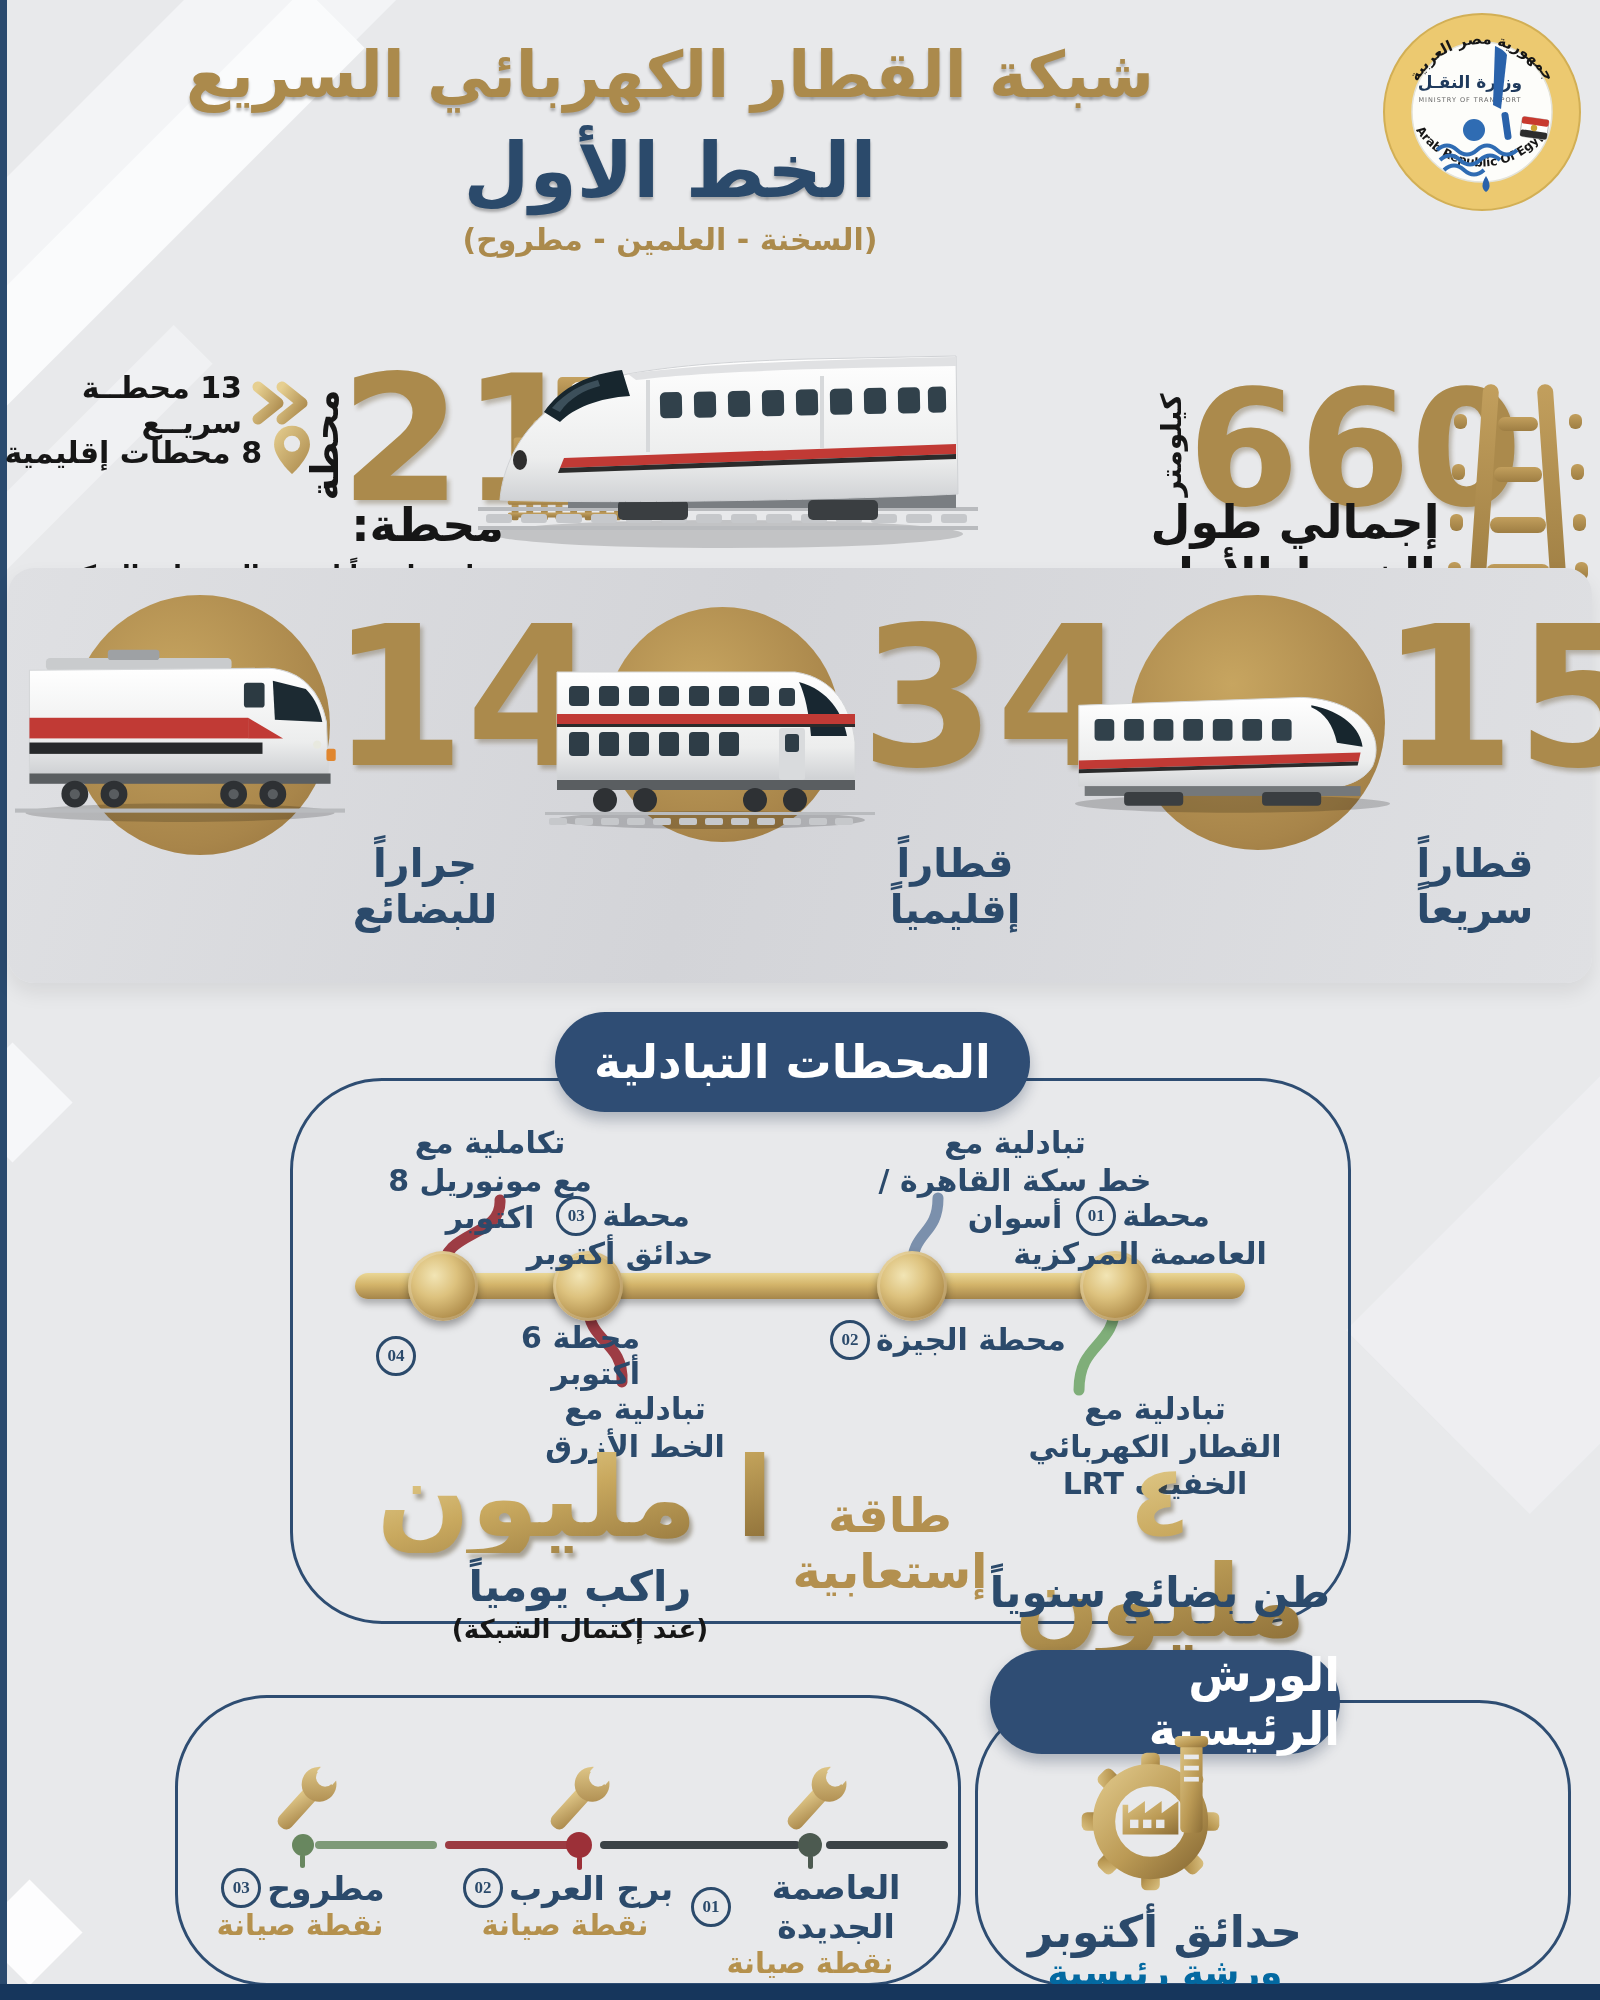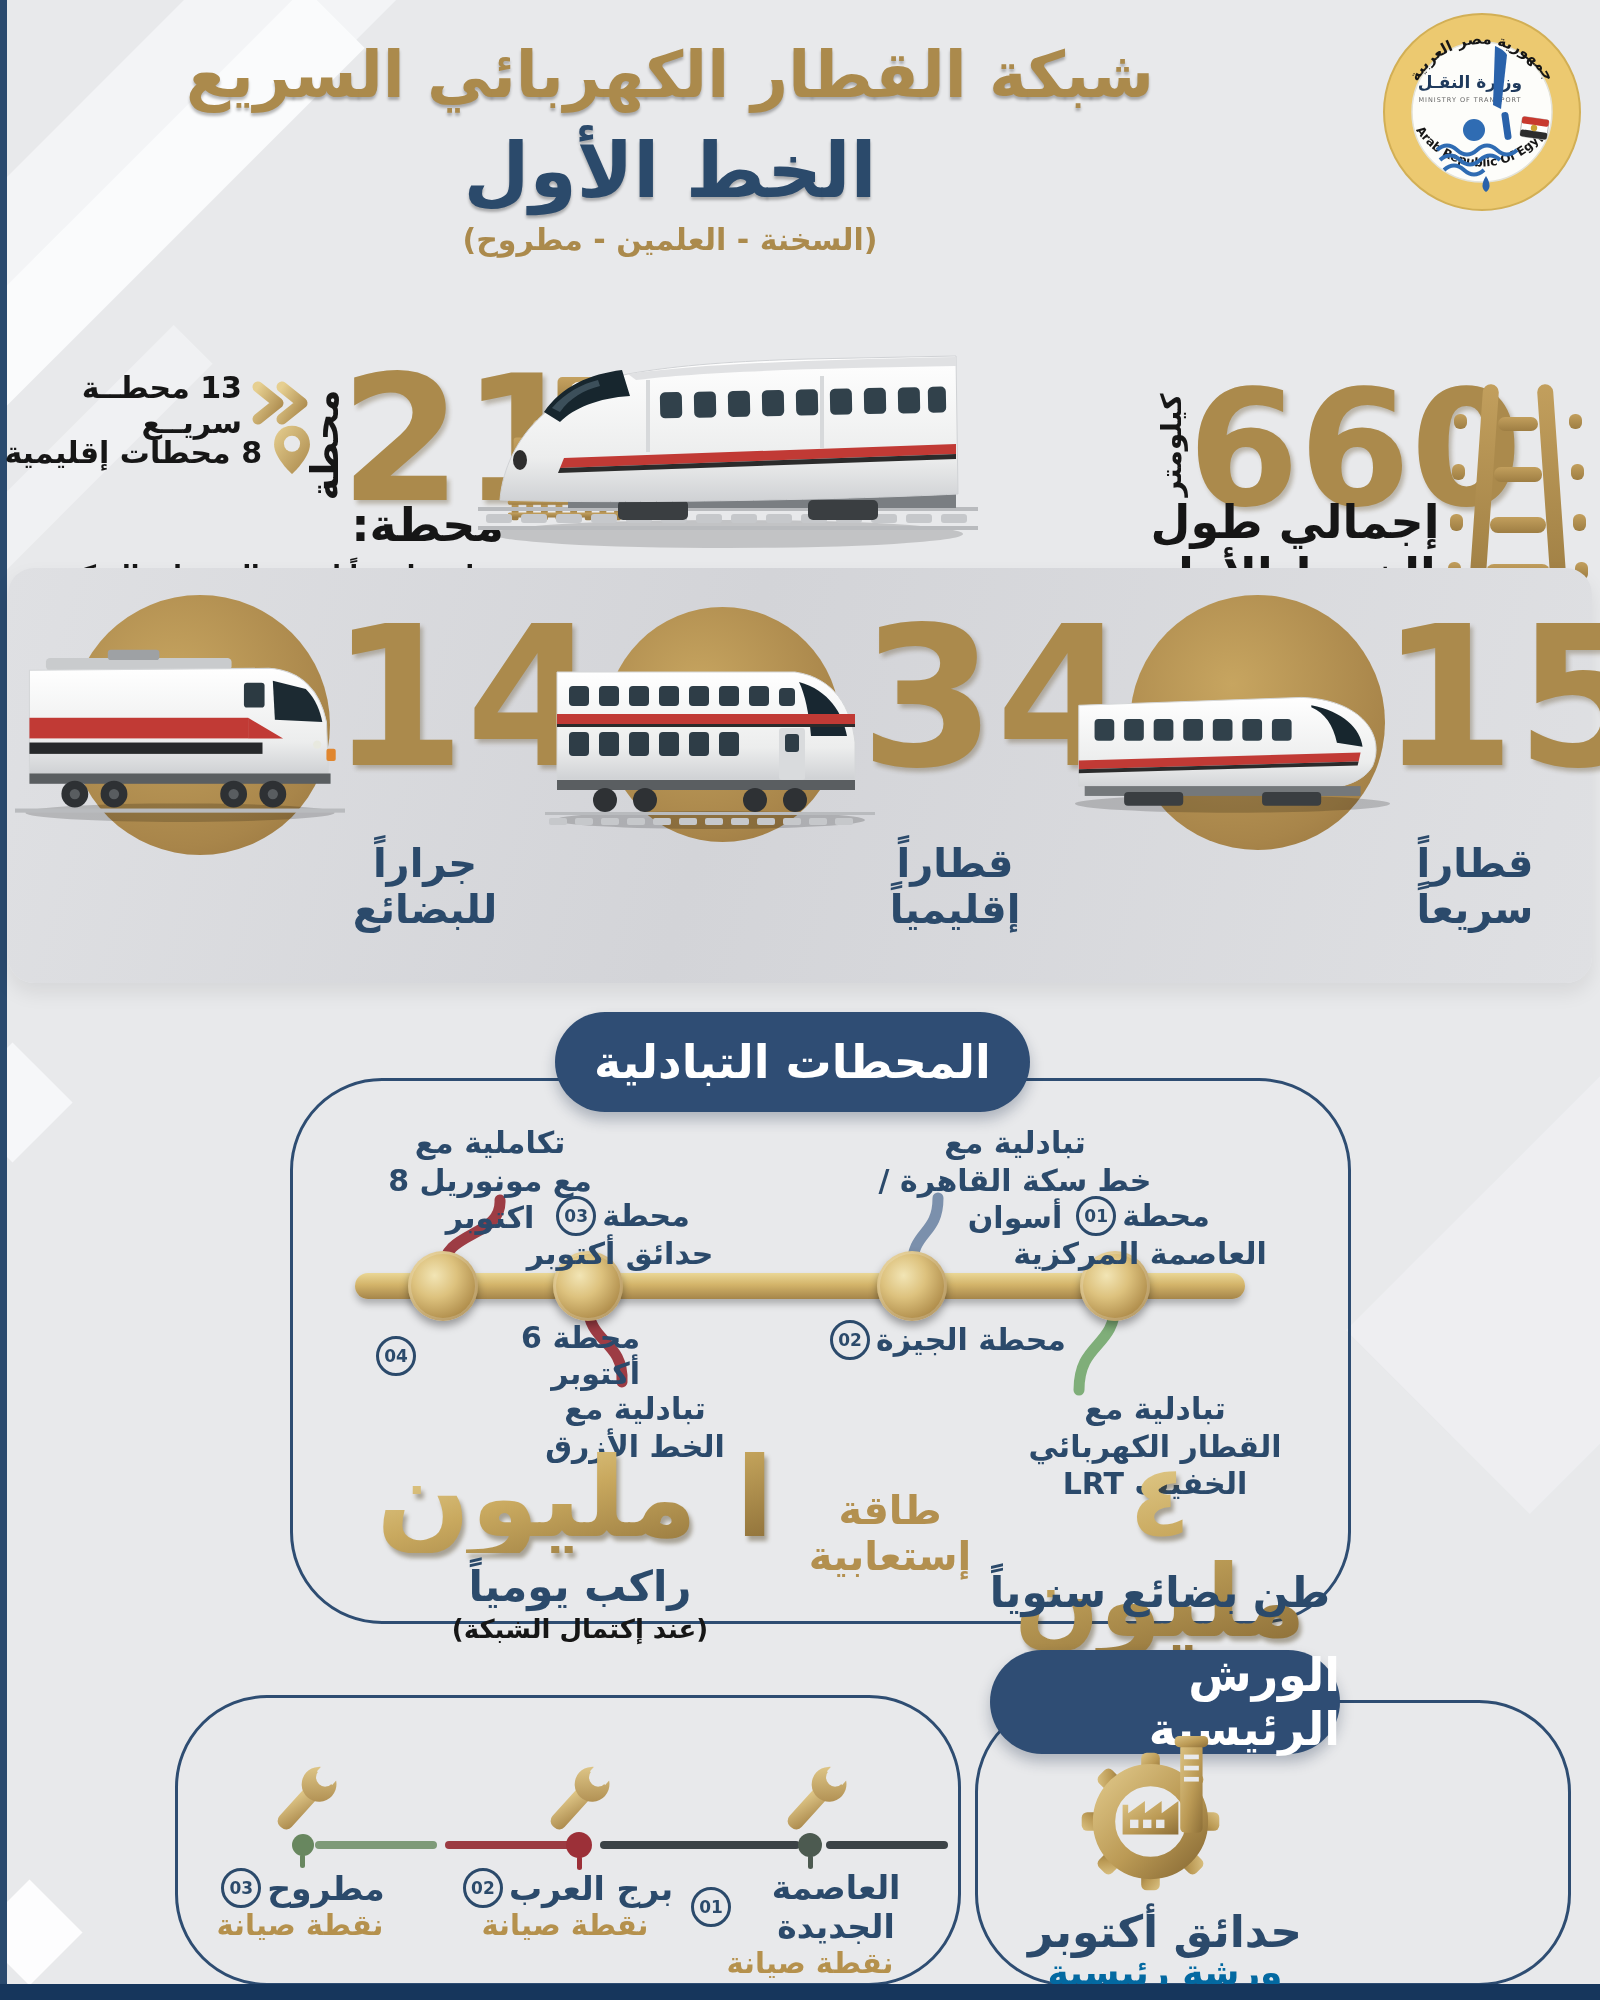--- a/index.html
+++ b/index.html
@@ -21,21 +21,21 @@
   .shadowtxt{text-shadow:0 3px 3px rgba(0,0,0,.28);}
   .bignum{color:#ab8a4c;font-weight:800;line-height:1;text-shadow:3px 4px 4px rgba(80,60,20,.3);}
   .gold3d{color:#b5934f;font-weight:800;line-height:1;filter:drop-shadow(3px 5px 2px rgba(70,55,20,.4));}
   @supports (-webkit-background-clip:text){
     .gold3d{background:linear-gradient(165deg,#ead79a 5%,#c9a95f 45%,#8d6f38 95%);
             -webkit-background-clip:text;background-clip:text;color:transparent;}
   }
   .vert{transform:rotate(-90deg);transform-origin:center center;}
   .numcircle{display:inline-flex;align-items:center;justify-content:center;flex:0 0 auto;
              width:34px;height:34px;border:3px solid #2b4a6b;border-radius:50%;
-             font-size:17px;font-weight:700;color:#2b4a6b;margin:0 6px;}
+             font-size:17px;font-weight:700;color:#2b4a6b;margin:0 6px;font-family:Liberation Serif, serif;}
   .stline{display:flex;align-items:center;justify-content:center;direction:rtl;}
   .gbar{position:absolute;left:355px;top:1273px;width:890px;height:26px;border-radius:14px;
         background:linear-gradient(180deg,#ead796 0%,#d3b46a 45%,#a5854a 100%);
         box-shadow:0 5px 7px rgba(0,0,0,.25);}
   .gnode{position:absolute;width:70px;height:70px;border-radius:50%;
          background:radial-gradient(circle at 38% 35%,#f2e5b5 0%,#ddc27e 35%,#b3914f 70%,#8a6c35 100%);
          box-shadow:0 5px 8px rgba(0,0,0,.35), inset 0 0 0 3px rgba(255,255,255,.18);}
   .connlbl{font-size:30px;font-weight:700;color:#2b4a6b;line-height:1.25;}
   .stlbl{font-size:30px;font-weight:800;color:#2b4a6b;line-height:1.2;}
   .fleet-num{font-size:195px;}
@@ -423,21 +423,21 @@
   </div>
   <div class="abs" style="left:810px;top:1320px;width:270px;">
     <div class="stline">
         <span class="stlbl">محطة الجيزة</span>
         <span class="numcircle">02</span>
       </div>
   </div>
 
   <div class="abs c gold3d" style="left:980px;top:1452px;width:360px;font-size:100px;">٤ مليون</div>
   <div class="abs c rtl navy b8" style="left:980px;top:1568px;width:360px;font-size:42px;">طن بضائع سنوياً</div>
-  <div class="abs c rtl b7" style="left:790px;top:1487px;width:200px;font-size:40px;color:#b3904f;">طاقة إستعابية</div>
+  <div class="abs c rtl b7" style="left:790px;top:1487px;width:200px;font-size:48px;color:#b3904f;">طاقة إستعابية</div>
   <div class="abs c gold3d" style="left:360px;top:1443px;width:430px;font-size:110px;">ا مليون</div>
   <div class="abs c rtl navy b8" style="left:420px;top:1562px;width:320px;font-size:42px;">راكب يومياً</div>
   <div class="abs c rtl blk b7" style="left:420px;top:1614px;width:320px;font-size:26px;">(عند إكتمال الشبكة)</div>
 
   <div class="abs frame" style="left:175px;top:1695px;width:780px;height:285px;"></div>
 
   <div class="abs" style="left:268px;top:1758px;">
     <svg width="72" height="86" viewBox="0 0 70 84">
       <defs>
           <linearGradient id="gW" x1="0" y1="0" x2="1" y2="1">

